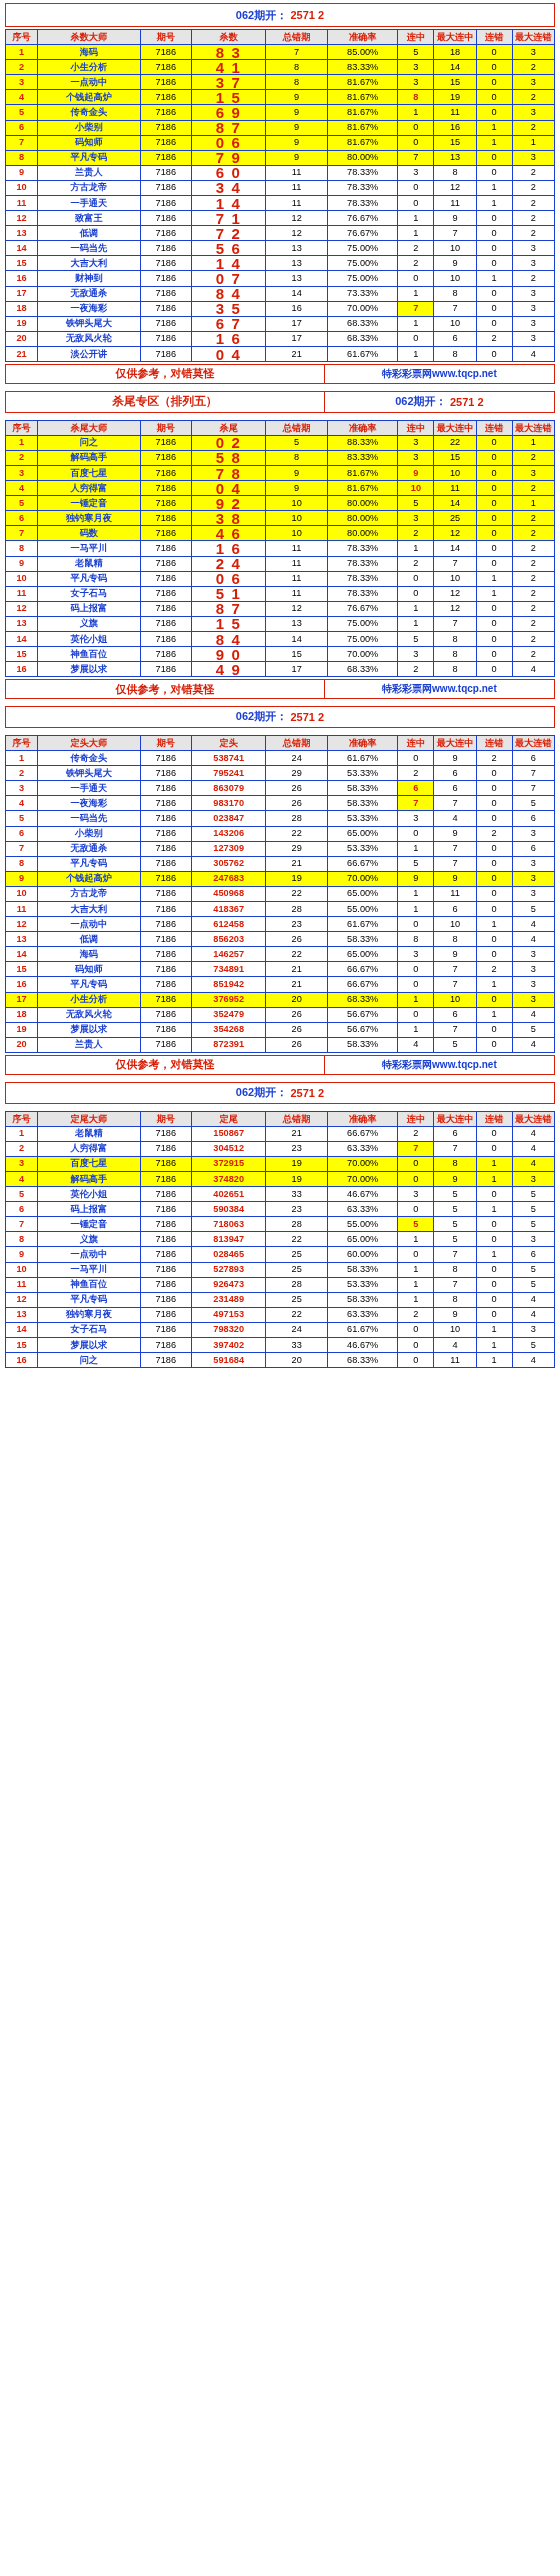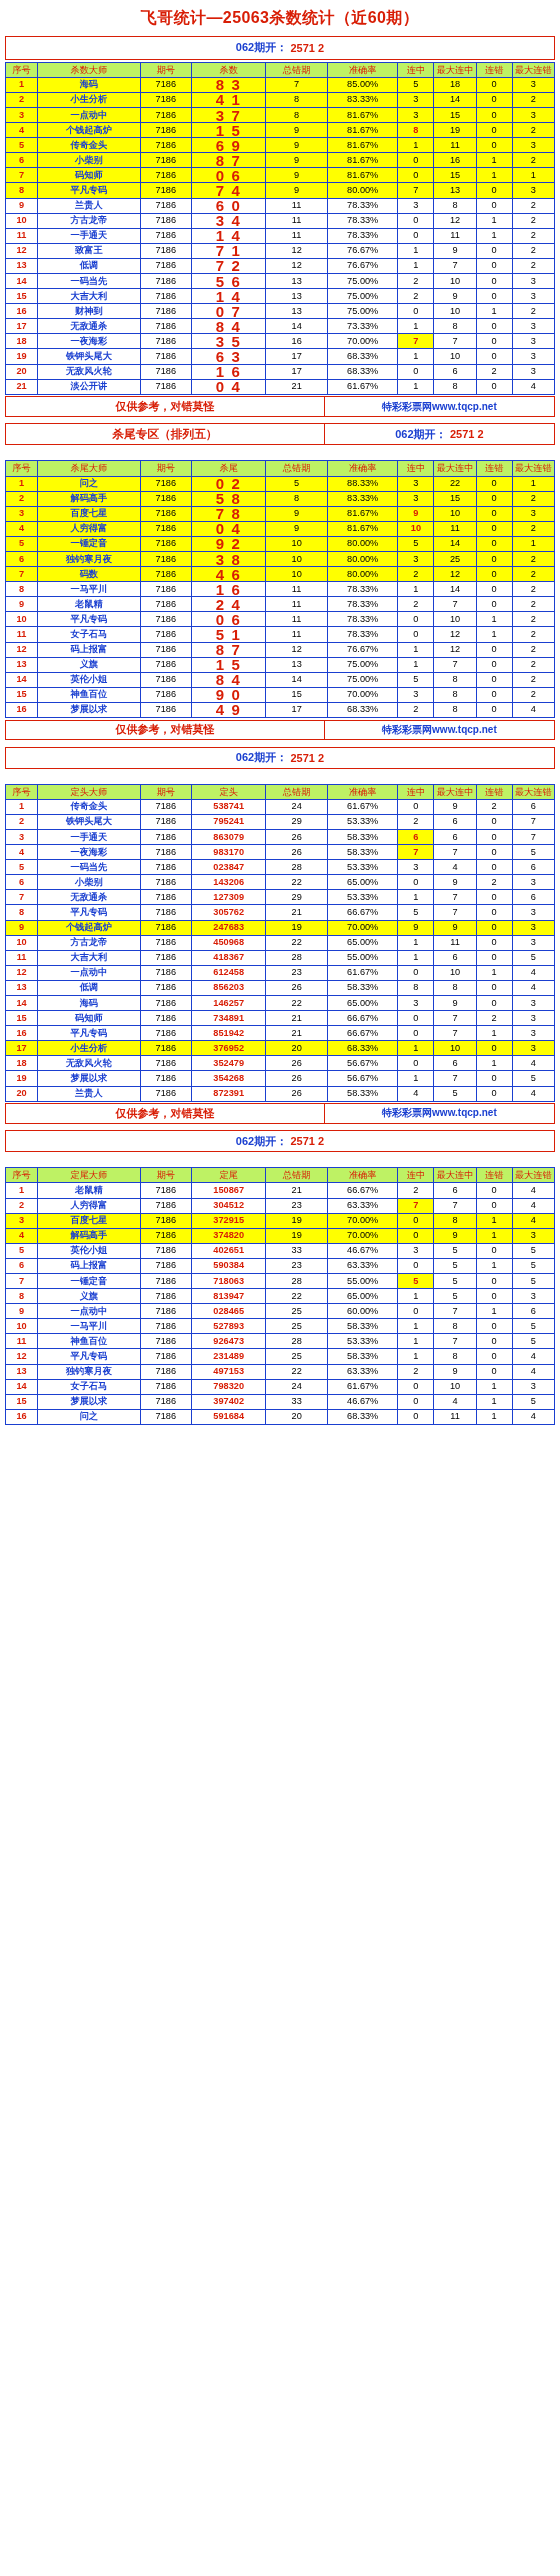--- a/index.html
+++ b/index.html
@@ -29,21 +29,21 @@
   table.grid th, table.grid td{
     border:0.8px solid #1a3fd0;
     text-align:center;
     padding:0.8px 0;
     height:12.5px;
     line-height:11px;
     overflow:hidden;
     white-space:nowrap;
   }
   table.grid thead th{
-    background:#bef264;color:#d81e06;font-weight:normal;font-size:9.2px;
+    background:#e5e5e5;color:#d81e06;font-weight:bold;font-size:9.2px;
     line-height:10px;padding:0.8px 0;text-align:center;
   }
   td.idx{color:#d81e06;font-weight:bold;}
   td.master{color:#1a3fd0;font-weight:bold;font-size:9.2px;}
   td.period{color:#000;font-size:9.2px;}
   td.kill{color:#d81e06;font-weight:bold;letter-spacing:1.7px;font-size:15px;}
   td.killnum{color:#d81e06;font-weight:bold;font-size:9.2px;}
   td.total{color:#000;}
   td.rate{color:#000;}
   td.n{color:#000;}
@@ -55,37 +55,36 @@
   }
   .footer .left{
     flex:0 0 58%;display:flex;align-items:center;justify-content:center;
     font-size:11px;font-weight:bold;color:#d81e06;border-right:1.7px solid #d81e06;
   }
   .footer .right{
     flex:1;display:flex;align-items:center;justify-content:center;
     font-size:10px;font-weight:bold;color:#1a3fd0;
   }
   .subbar{
-    display:flex;align-items:stretch;border:1.7px solid #d81e06;margin-bottom:15px;height:20px;
+    display:flex;align-items:stretch;border:1.7px solid #d81e06;margin-bottom:7px;height:20px;
   }
   .subbar .left{
     flex:0 0 58%;display:flex;align-items:center;justify-content:center;
     font-size:11.7px;font-weight:bold;color:#d81e06;border-right:1.7px solid #d81e06;
   }
   .subbar .right{
     flex:1;display:flex;align-items:center;justify-content:center;
     font-size:11px;font-weight:bold;color:#1a3fd0;
   }
   .subbar .right .num{color:#d81e06;margin-left:3.3px;}
 </style>
 </head>
 <body>
 
 <div class="page">
-  <div class="title">飞哥统计—25063杀数统计（近60期）</div>
   <div id="sections-host">
       <div class="secbar">
         <div class="right">
           <span>062期开：</span>
           <span class="num">2571 2</span>
         </div>
       </div>
       <table class="grid">
         <colgroup>
           <col style="width: 25px;">
@@ -195,21 +194,21 @@
             <td class="rate">81.67%</td>
             <td class="n">0</td>
             <td class="n">15</td>
             <td class="n">1</td>
             <td class="n">1</td>
           </tr>
           <tr class="hl">
             <td class="idx">8</td>
             <td class="master">平凡专码</td>
             <td class="period">7186</td>
-            <td class="kill">7 4</td>
+            <td class="kill">7 9</td>
             <td class="total">9</td>
             <td class="rate">80.00%</td>
             <td class="n">7</td>
             <td class="n">13</td>
             <td class="n">0</td>
             <td class="n">3</td>
           </tr>
           <tr>
             <td class="idx">9</td>
             <td class="master">兰贵人</td>
@@ -327,21 +326,21 @@
             <td class="rate">70.00%</td>
             <td class="cellhl">7</td>
             <td class="n">7</td>
             <td class="n">0</td>
             <td class="n">3</td>
           </tr>
           <tr>
             <td class="idx">19</td>
             <td class="master">铁钾头尾大</td>
             <td class="period">7186</td>
-            <td class="kill">6 3</td>
+            <td class="kill">6 7</td>
             <td class="total">17</td>
             <td class="rate">68.33%</td>
             <td class="n">1</td>
             <td class="n">10</td>
             <td class="n">0</td>
             <td class="n">3</td>
           </tr>
           <tr>
             <td class="idx">20</td>
             <td class="master">无敌风火轮</td>

